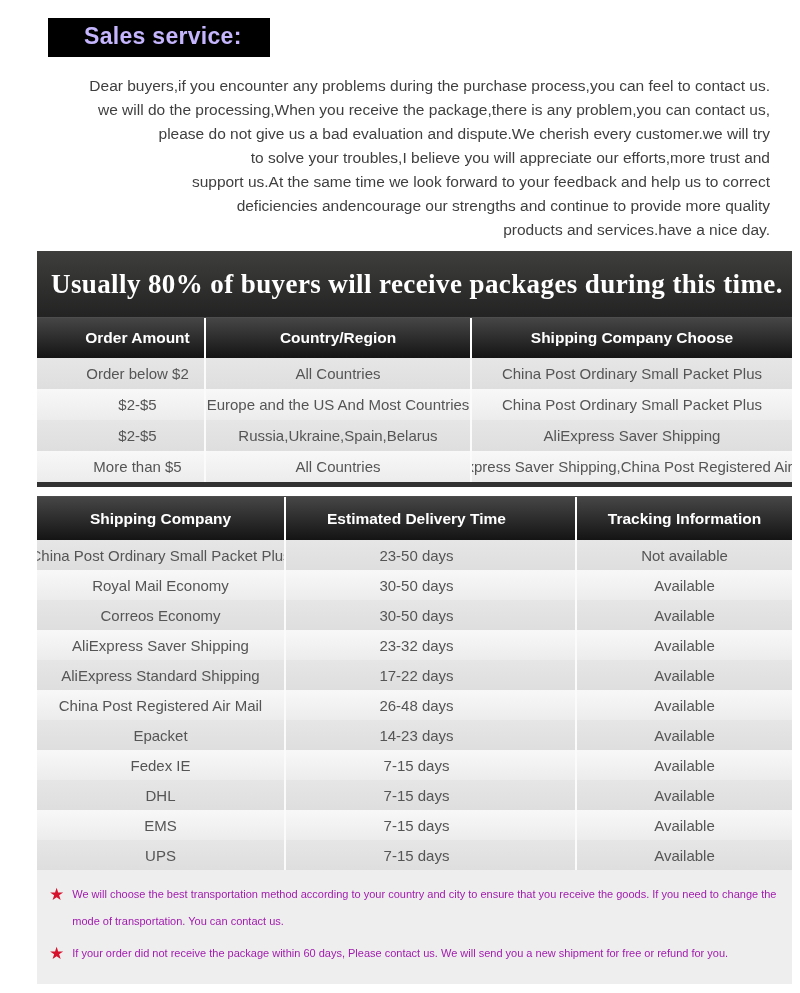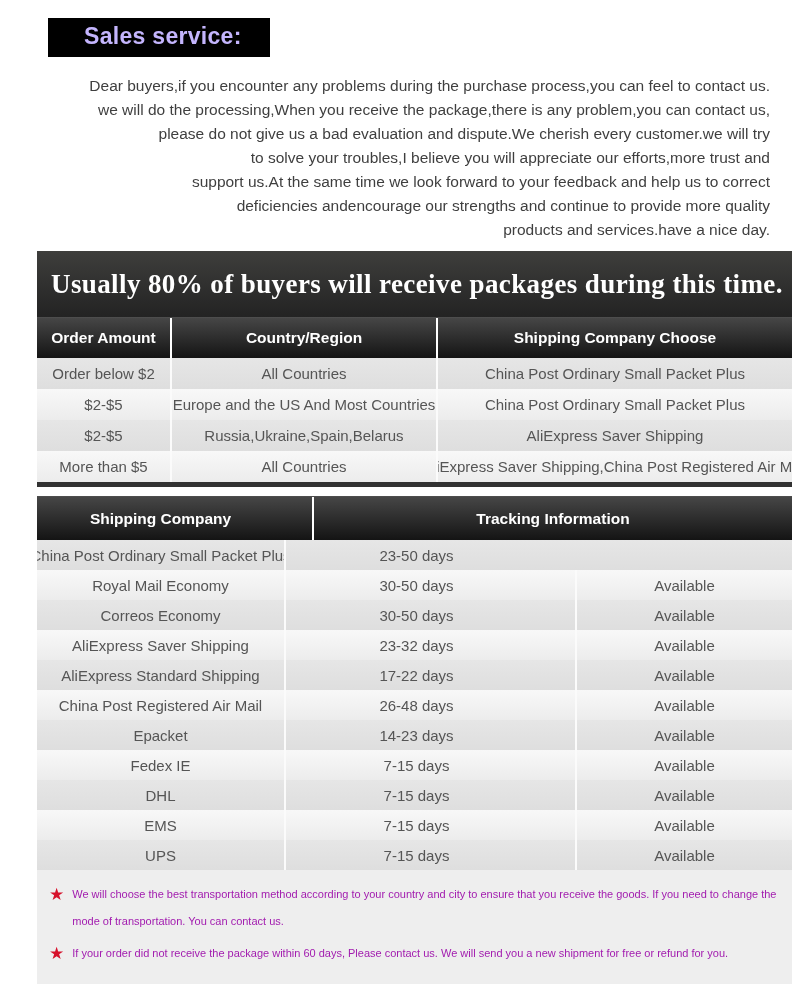--- a/index.html
+++ b/index.html
@@ -40,21 +40,21 @@
     color:#555555; font-size:15px;
     display:flex; align-items:center; justify-content:center; text-align:center;
     overflow:hidden; white-space:nowrap;
   }
   .trow .td + .td { border-left:2px solid #fbfbfb; }
   .row-dark  { background:linear-gradient(#e6e6e6,#dedede); }
   .row-light { background:linear-gradient(#f8f8f8,#ececec); }
   .fs13 { font-size:13.5px; }
 
   
-  .t1 .c1 { flex:0 0 133px; }
+  .t1 .c1 { flex:0 0 133px;margin-left:34px; }
   .t1 .c2 { flex:0 0 266px; }
   .t1 .c3 { flex:1; }
   .t1 .thead { height:41px; }
   .t1 .trow { height:31px; }
 
   
   .t2 .c1 { flex:0 0 247px; }
   .t2 .c2 { flex:0 0 263px; }
   .t2 .c3 { flex:1;margin-left:28px; }
   .t2 .thead { height:44px; }
@@ -119,26 +119,28 @@
 
     <div class="bottom-bar"></div>
   </div>
 
   <div class="gap"></div>
 
   
   <div class="block t2">
     <div class="thead">
       <div class="th c1">Shipping Company</div>
+      <div class="th c2">Estimated Delivery Time</div>
       <div class="th c3">Tracking Information</div>
     </div>
 
     <div class="trow row-dark">
       <div class="td c1 fs13">China Post Ordinary Small Packet Plus</div>
       <div class="td c2">23-50 days</div>
+      <div class="td c3">Not available</div>
     </div>
     <div class="trow row-light">
       <div class="td c1">Royal Mail Economy</div>
       <div class="td c2">30-50 days</div>
       <div class="td c3">Available</div>
     </div>
     <div class="trow row-dark">
       <div class="td c1">Correos Economy</div>
       <div class="td c2">30-50 days</div>
       <div class="td c3">Available</div>

